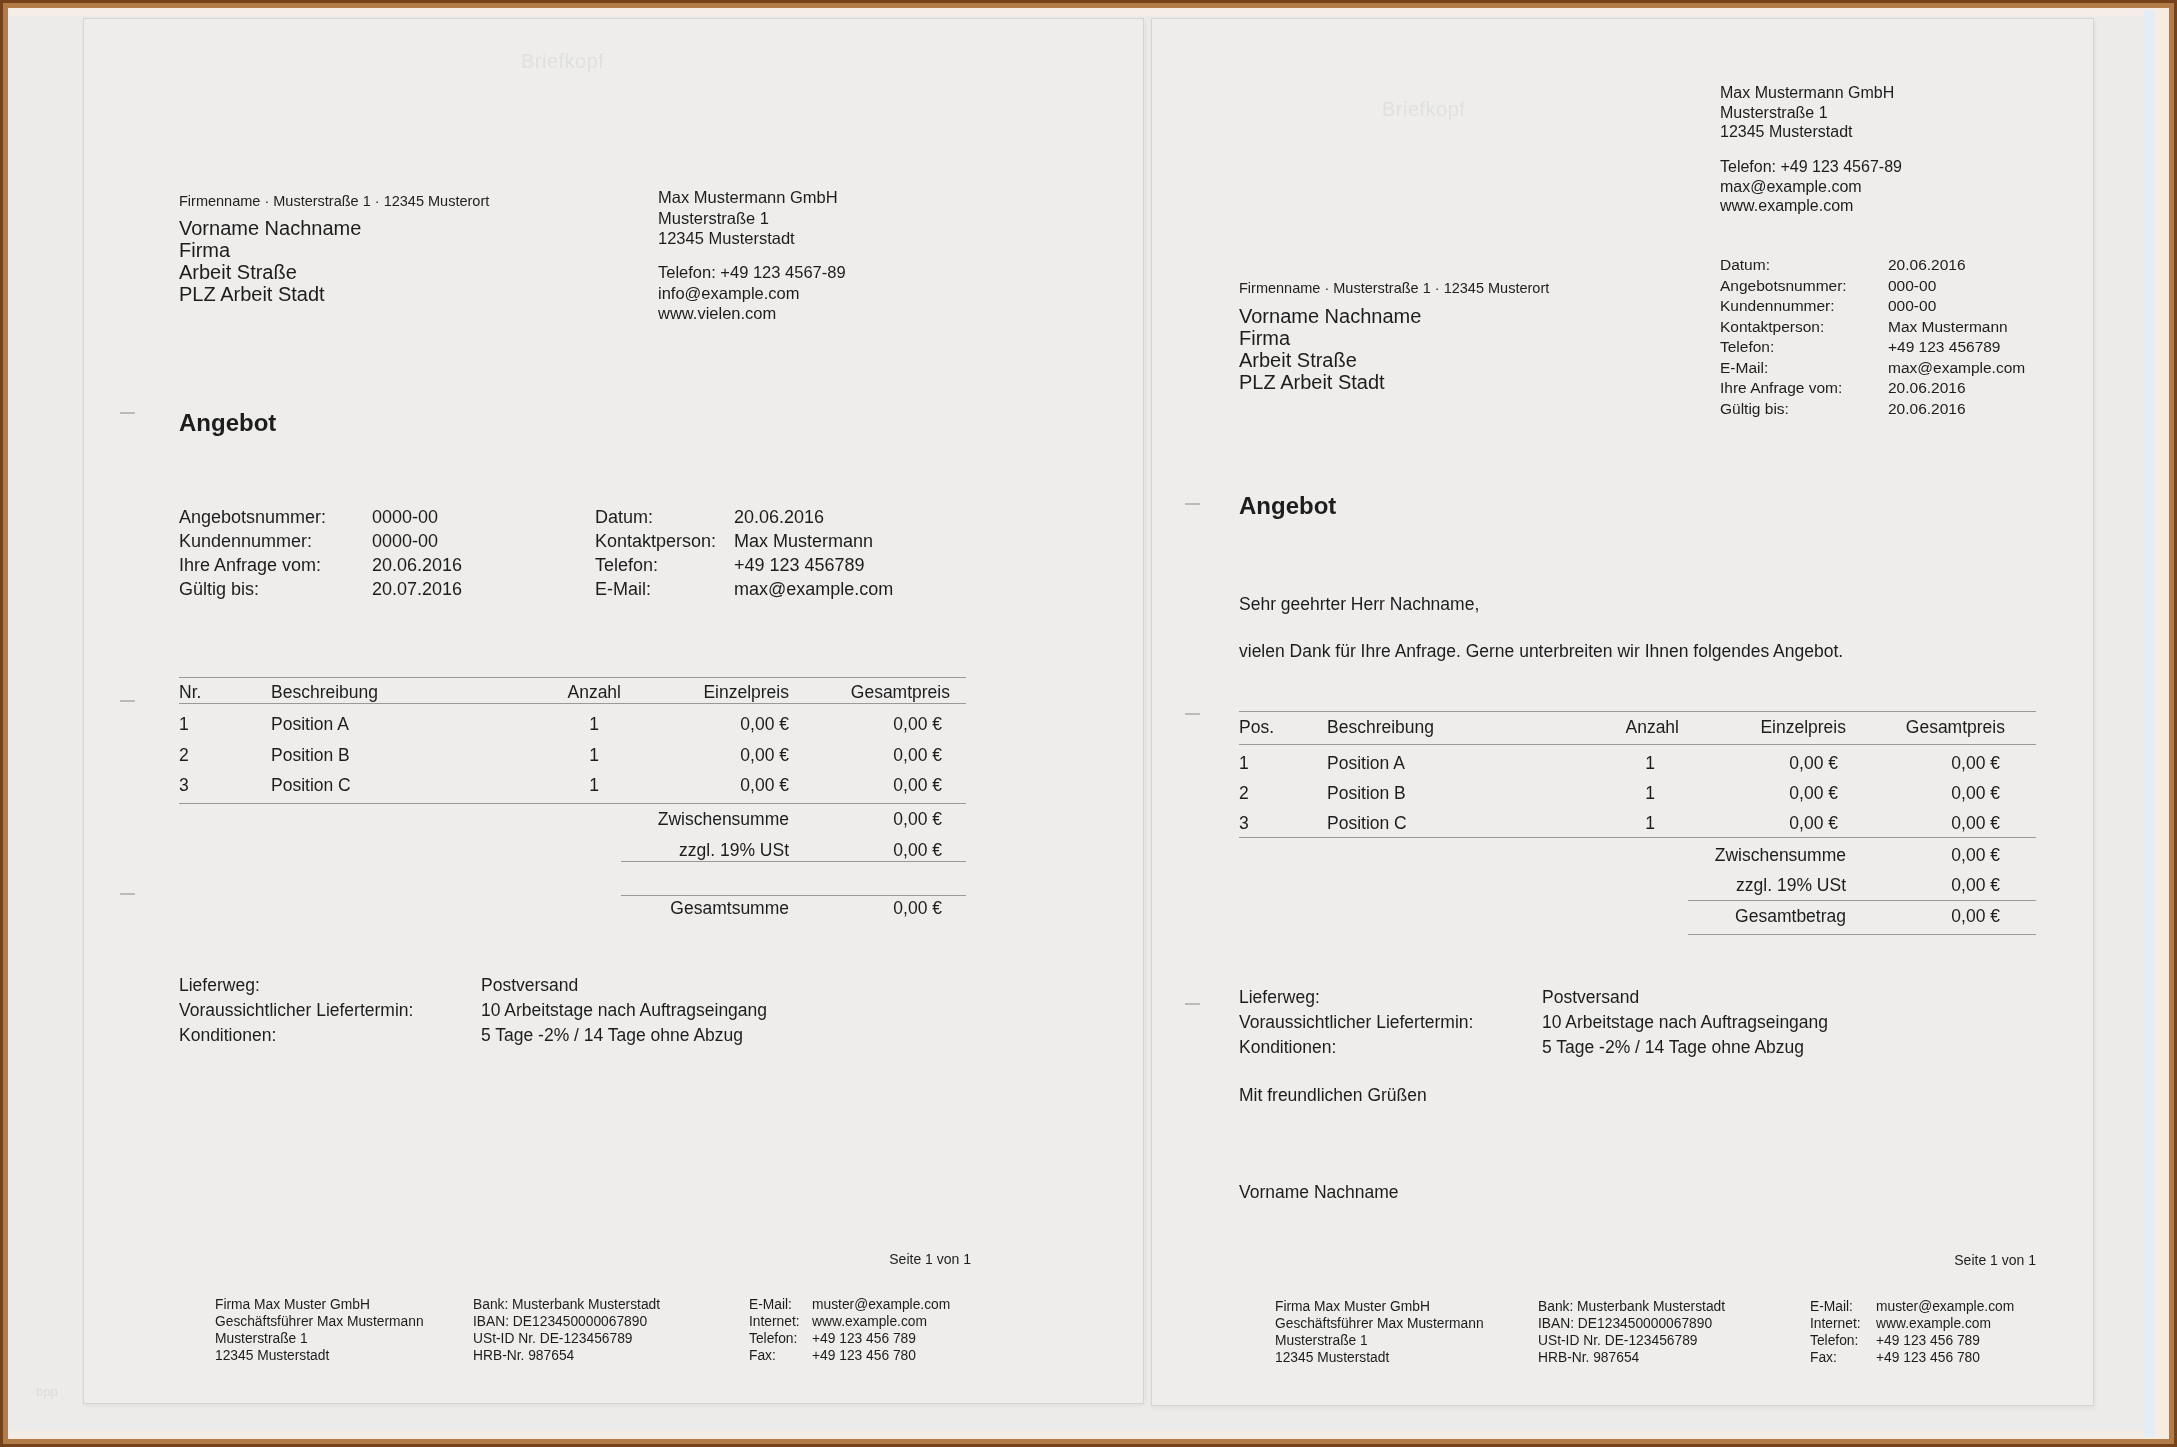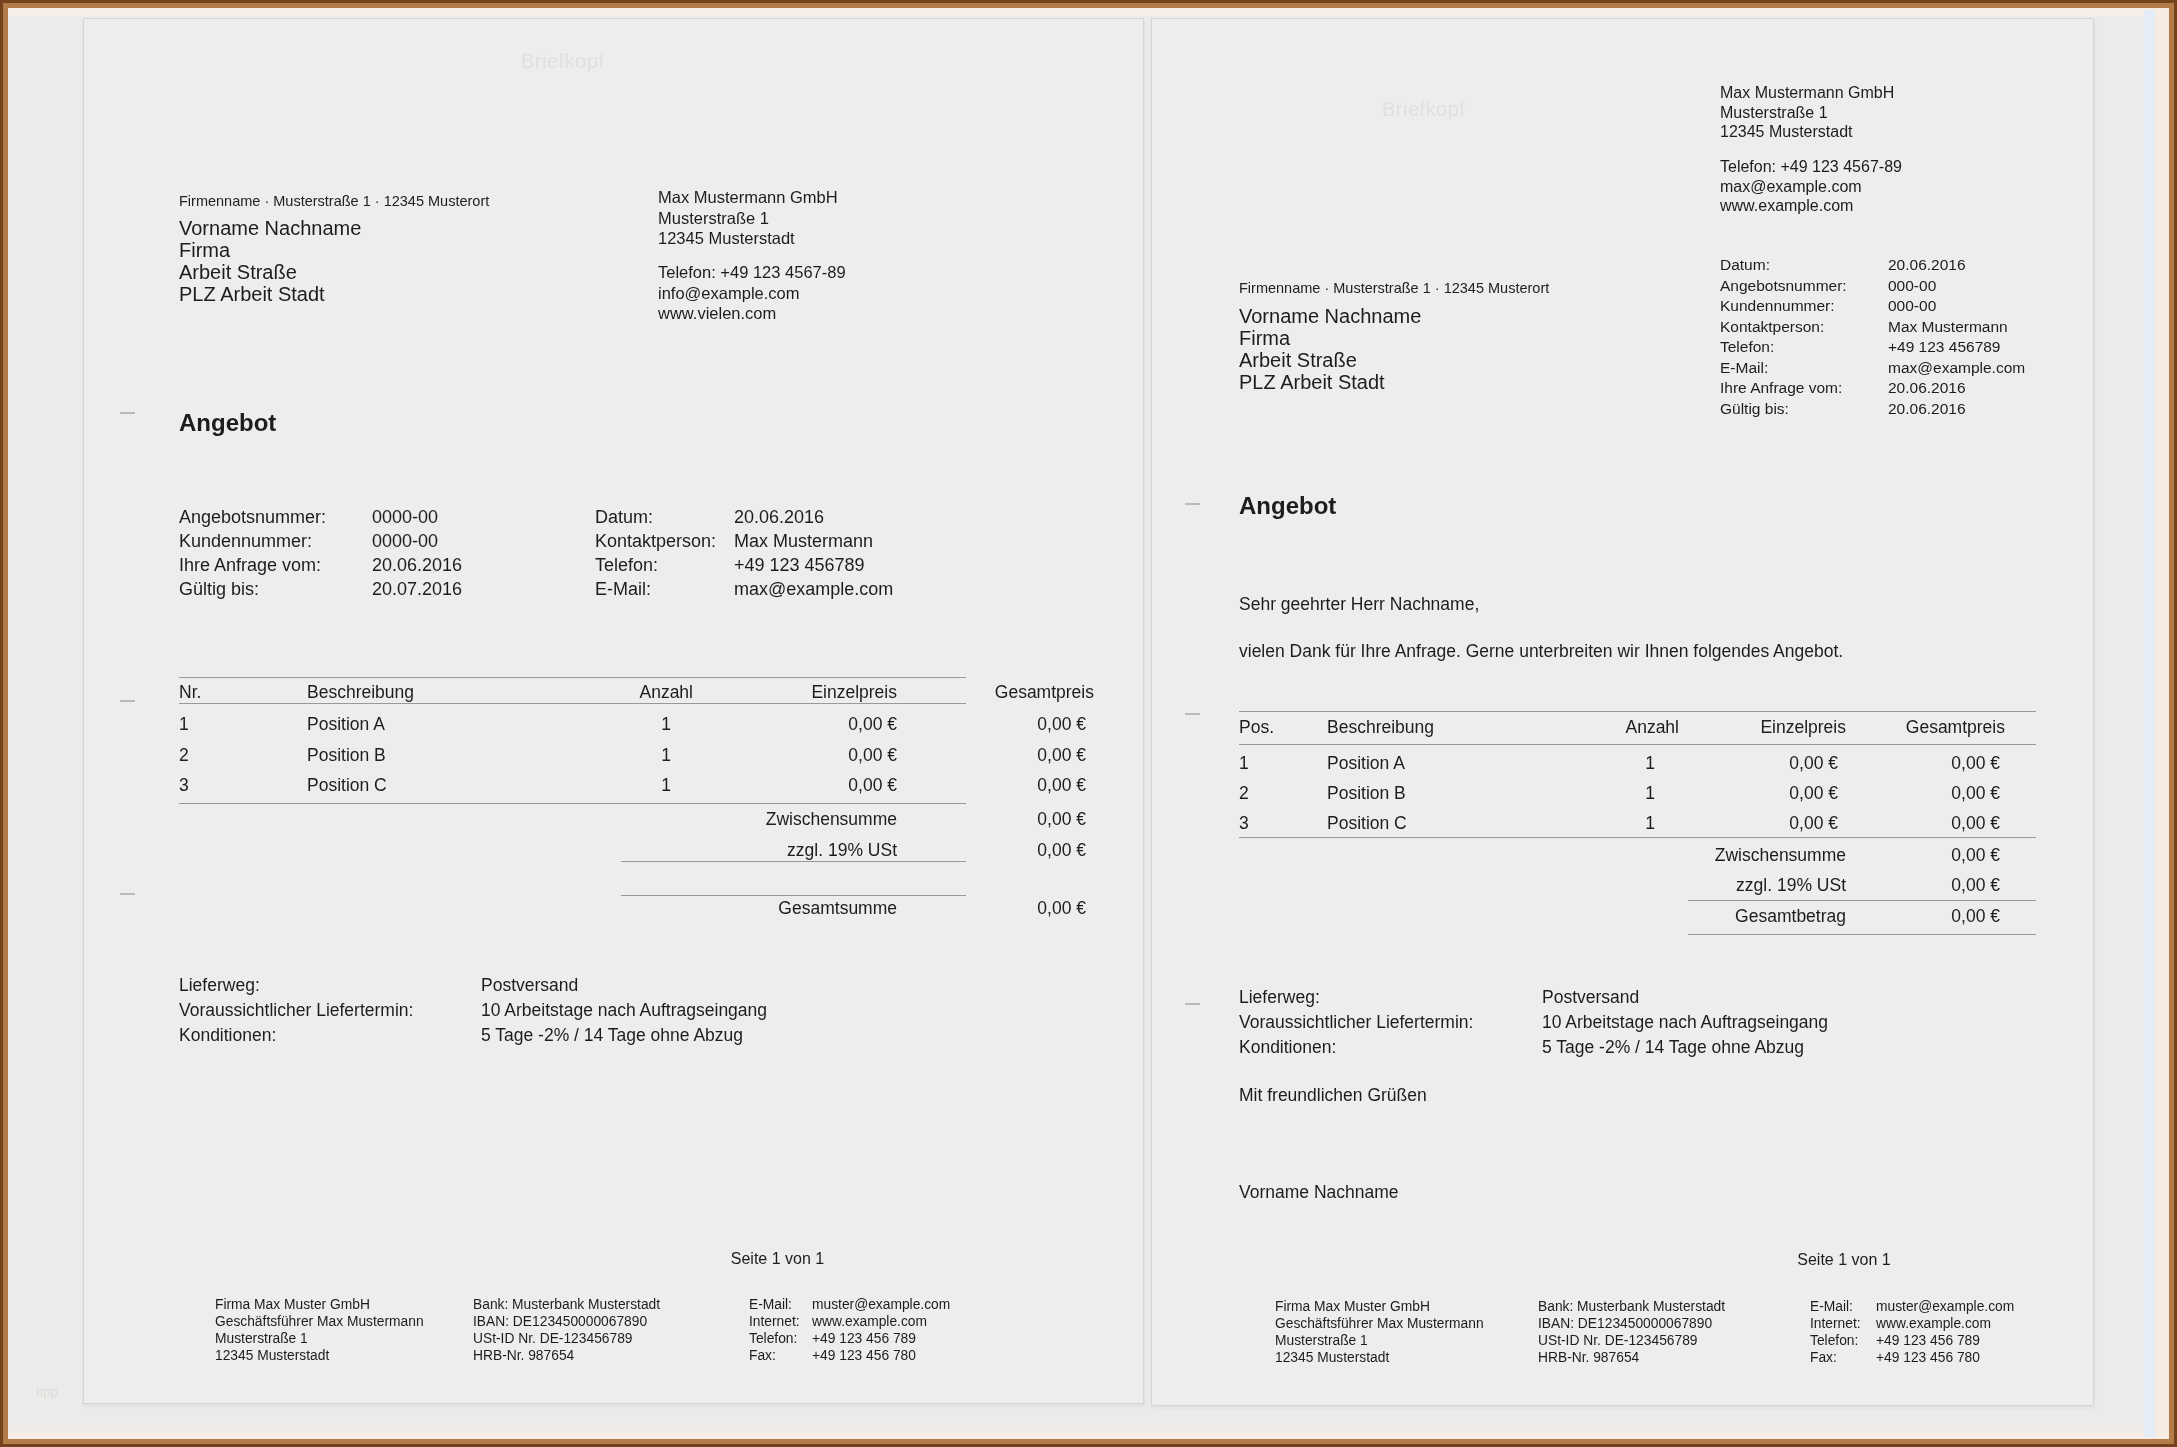--- a/index.html
+++ b/index.html
@@ -35,37 +35,37 @@
   .title  { font-size:24px; line-height:24px; font-weight:bold; }
   .body-text { font-size:17.5px; line-height:22px; }
 
   .meta1 { display:grid; grid-template-columns:193px 223px 139px auto; font-size:18px; line-height:24px; }
   .meta2 { display:grid; grid-template-columns:168px auto; font-size:15.5px; line-height:20.5px; }
 
   .rule { position:absolute; height:1px; background:#9b9997; }
   .fold { position:absolute; width:15px; height:2px; background:#8f8f8f; opacity:0.55; }
 
   .trow { position:absolute; display:grid; font-size:17.5px; left:0; width:100%; }
-  .t1 .trow { grid-template-columns:92px 248px 102px 168px 177px;gap:36px; }
+  .t1 .trow { grid-template-columns:92px 248px 102px 168px 177px; }
   .t2 .trow { grid-template-columns:88px 247px 105px 167px 190px; }
   .c3,.c4,.c5 { text-align:right; }
   .t1 .cell.c3 { padding-right:22px; }
   .t1 .c5 { padding-right:24px; }
   .t1 .thead .c5 { padding-right:16px; }
   .t2 .cell.c3 { padding-right:24px; }
   .t2 .c4.cell { padding-right:8px; }
   .t2 .c5 { padding-right:36px; }
   .t2 .thead .c5 { padding-right:31px; }
   .tot-label { grid-column:1/5; text-align:right; }
 
   .delivery { display:grid; font-size:17.5px; line-height:25px; }
   .d1 { grid-template-columns:302px auto; }
   .d2 { grid-template-columns:303px auto; }
 
-  .page-num { font-size:16px; line-height:18px; text-align:center; }
+  .page-num { font-size:14px; line-height:18px; text-align:right; }
 
   .footer { display:flex; font-size:13.8px; line-height:17px; }
   .footer .fc1 { width:258px;margin-left:36px; }
   .footer .fc2 { width:276px; }
   #page2 .footer .fc1 { width:263px; }
   #page2 .footer .fc2 { width:272px; }
   .fc3 { display:grid; grid-template-columns:63px auto; }
   #page2 .fc3 { grid-template-columns:66px auto; }
 
   .corner-text { font-size:13px; color:#dcdcda; z-index:2; }

